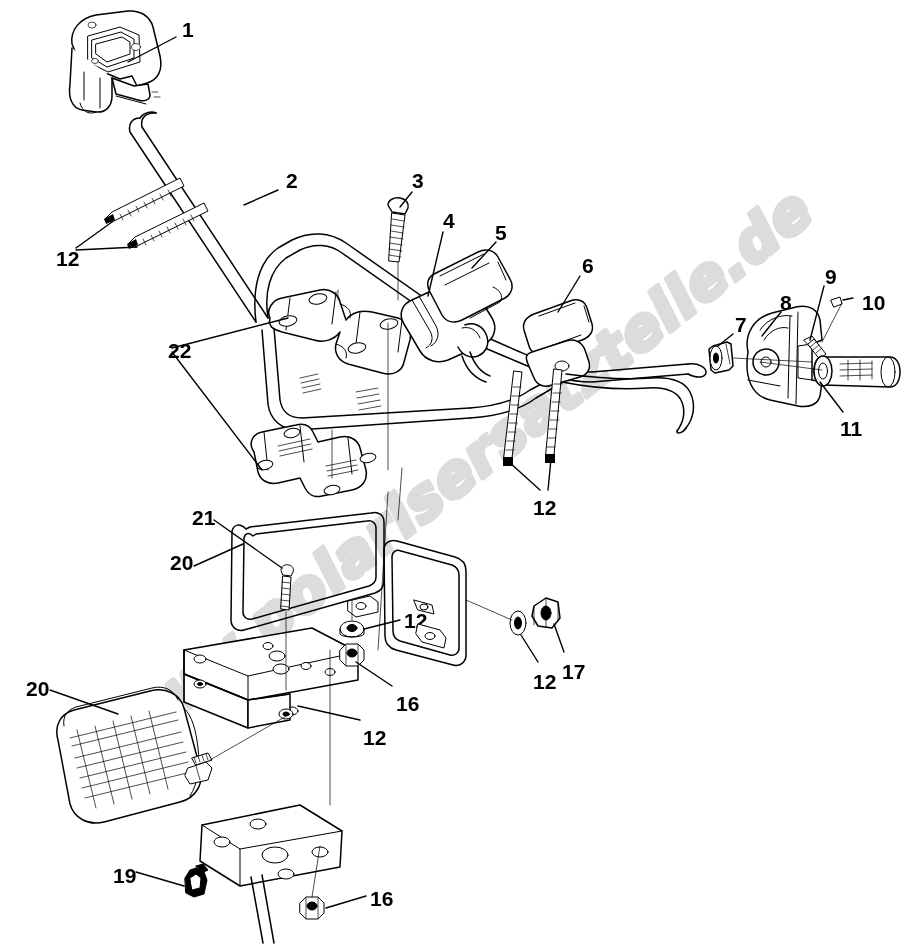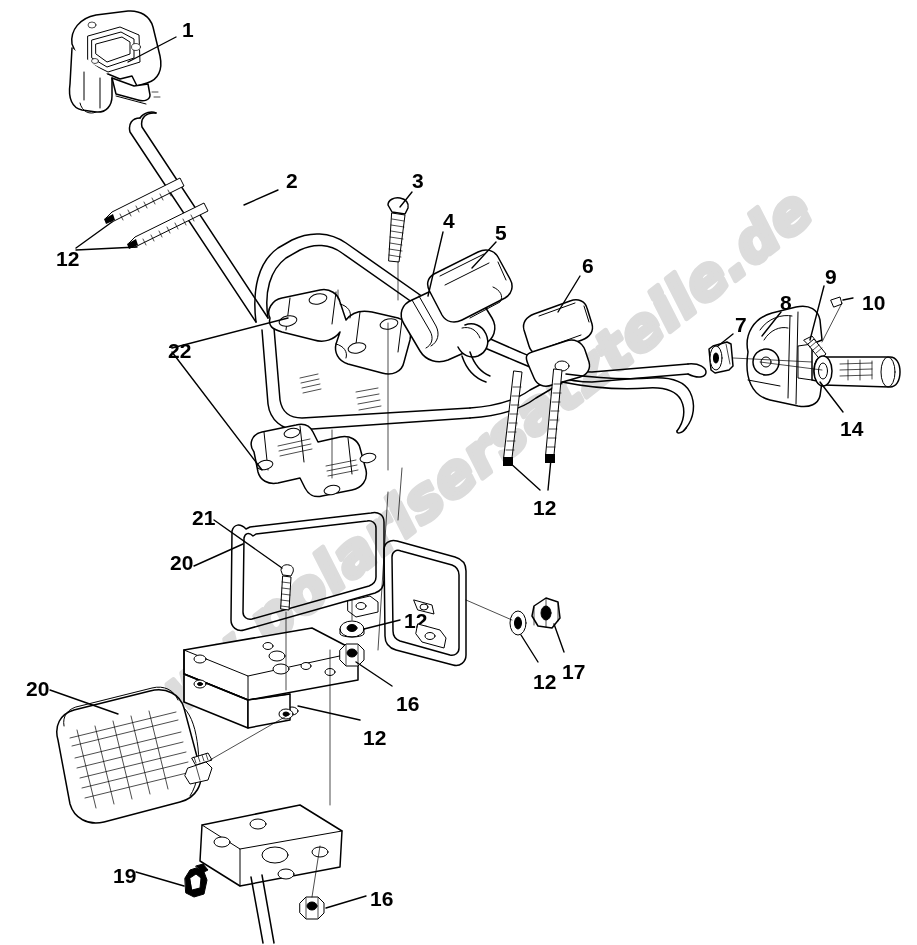--- a/index.html
+++ b/index.html
@@ -475,21 +475,21 @@
       <div class="callout-num" style="left: 182px; top: 19px;">1</div>
       <div class="callout-num" style="left: 286px; top: 170px;">2</div>
       <div class="callout-num" style="left: 412px; top: 170px;">3</div>
       <div class="callout-num" style="left: 443px; top: 210px;">4</div>
       <div class="callout-num" style="left: 495px; top: 222px;">5</div>
       <div class="callout-num" style="left: 582px; top: 255px;">6</div>
       <div class="callout-num" style="left: 735px; top: 314px;">7</div>
       <div class="callout-num" style="left: 780px; top: 292px;">8</div>
       <div class="callout-num" style="left: 825px; top: 266px;">9</div>
       <div class="callout-num" style="left: 862px; top: 292px;">10</div>
-      <div class="callout-num" style="left: 840px; top: 418px;">14</div>
+      <div class="callout-num" style="left: 840px; top: 418px;">11</div>
       <div class="callout-num" style="left: 56px; top: 248px;">12</div>
       <div class="callout-num" style="left: 533px; top: 497px;">12</div>
       <div class="callout-num" style="left: 562px; top: 661px;">17</div>
       <div class="callout-num" style="left: 533px; top: 671px;">12</div>
       <div class="callout-num" style="left: 404px; top: 610px;">12</div>
       <div class="callout-num" style="left: 396px; top: 693px;">16</div>
       <div class="callout-num" style="left: 370px; top: 888px;">16</div>
       <div class="callout-num" style="left: 363px; top: 727px;">12</div>
       <div class="callout-num" style="left: 113px; top: 865px;">19</div>
       <div class="callout-num" style="left: 26px; top: 678px;">20</div>

